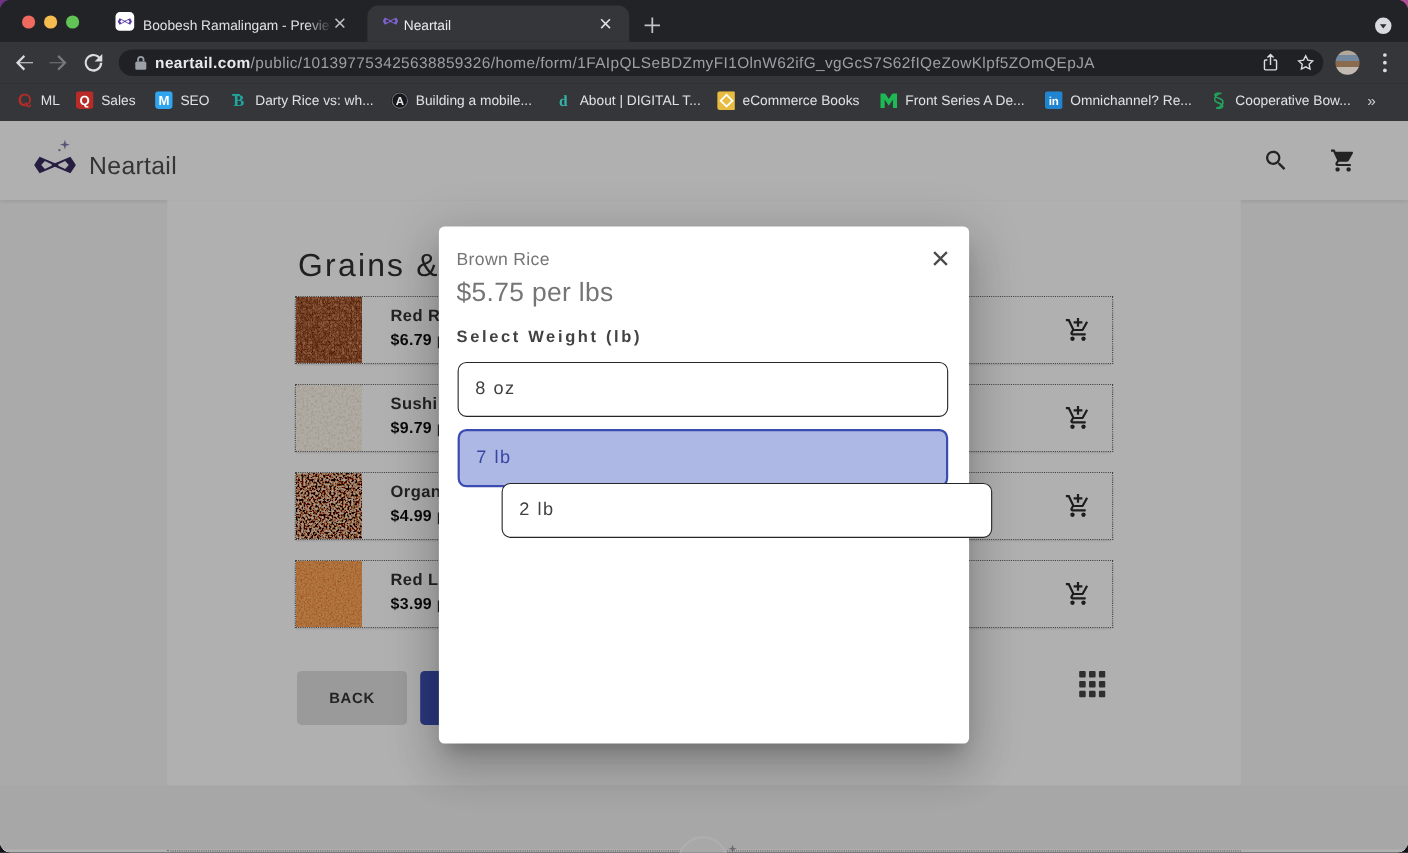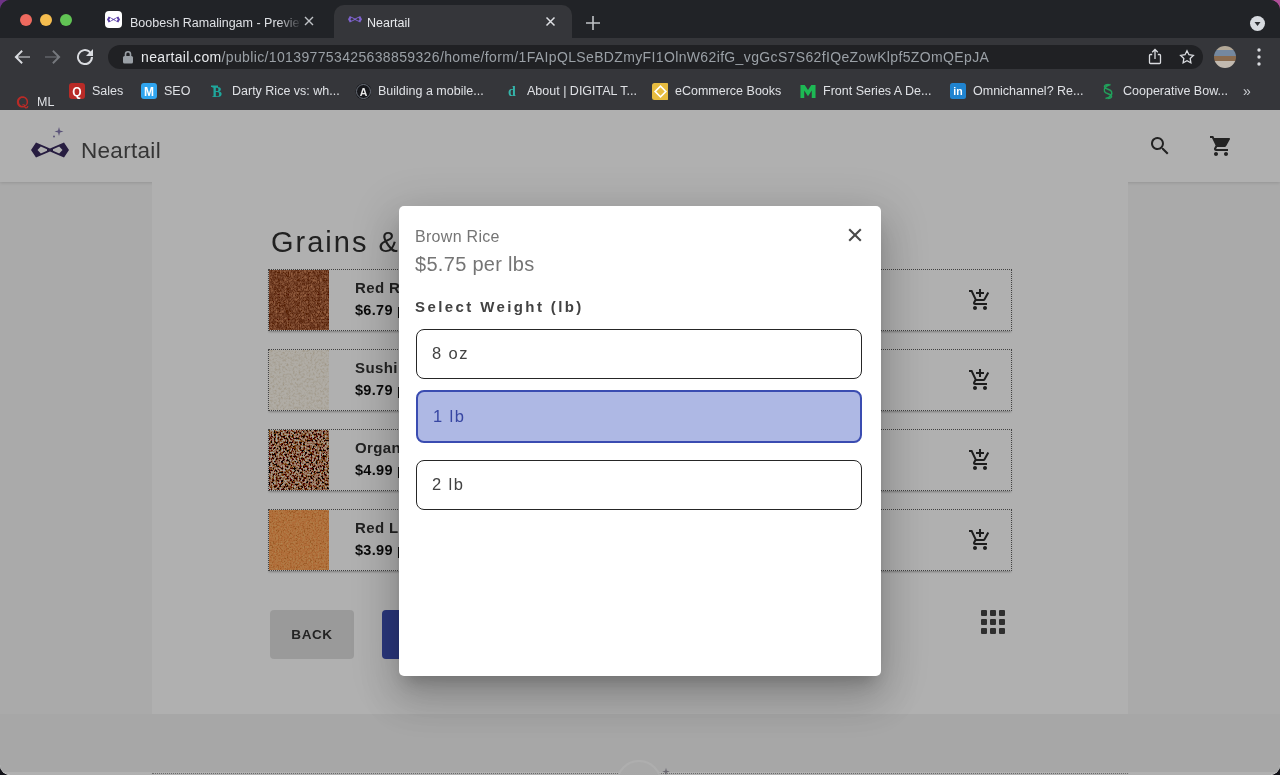--- a/index.html
+++ b/index.html
@@ -17,21 +17,21 @@
   #tab2 .title { position:absolute; left:33px; top:11px; font-size:12.5px; color:#e8eaed; }
   .tabx { position:absolute; width:16px; height:16px; }
   .tabx svg { display:block; }
   #newtab { position:absolute; left:585px; top:15px; width:16px; height:16px; }
   
   #toolbar { position:absolute; left:0; top:38px; width:1280px; height:38px; background:#35363a; }
   .navic { position:absolute; top:7px; width:24px; height:24px; }
   #omnibox { position:absolute; left:108px; top:7px; width:1095px; height:24px; border-radius:12px; background:#202124; }
   #omnibox .lock { position:absolute; left:14px; top:5px; }
   #omnibox .url { position:absolute; left:33px; top:4px; font-size:14px; letter-spacing:0.36px; color:#9aa0a6; white-space:nowrap; }
-  #omnibox .url b { color:#e8eaed; font-weight:normal; }
+  #omnibox .url b { color:#e8eaed; font-weight:bold; }
   
   #bookbar { position:absolute; left:0; top:76px; width:1280px; height:34px; background:#35363a; }
   .bm { position:absolute; top:0; height:30px; display:flex; align-items:center; }
   .bm .ic { width:16px; height:16px; margin-right:7px; flex:none; display:flex; align-items:center; justify-content:center; }
   .bm .lb { font-size:12.5px; color:#dfe1e5; white-space:nowrap; }
   
   #page { position:absolute; left:0; top:110px; width:1280px; height:665px; background:#f6f6f6; overflow:hidden; }
   #hdr { position:absolute; left:0; top:0; width:1280px; height:72px; background:#ffffff; box-shadow:0 1px 3px rgba(0,0,0,0.12); }
   #content { position:absolute; left:152px; top:72px; width:976px; height:532px; background:#ffffff; }
   #pagebottom { position:absolute; left:0; top:604px; width:1280px; height:61px; background:#f2f2f2; }
@@ -39,21 +39,21 @@
   .card .img { position:absolute; left:0px; top:0px; width:60px; height:60px; }
   .card .nm { position:absolute; left:86px; top:9px; font-size:15px; font-weight:bold; color:#333; letter-spacing:0.4px; }
   .card .pr { position:absolute; left:86px; top:32px; font-size:14.5px; font-weight:bold; color:#111; letter-spacing:0.3px; }
   .card .cart { position:absolute; right:18px; top:18px; width:25px; height:25px; }
   
   #scrim { position:absolute; left:0; top:110px; width:1280px; height:665px; background:rgba(0,0,0,0.31); }
   
   #modal { position:absolute; left:399px; top:206px; width:482px; height:470px; background:#fff; border-radius:5px;
            box-shadow:0 11px 15px -7px rgba(0,0,0,.2), 0 24px 38px 3px rgba(0,0,0,.14), 0 9px 46px 8px rgba(0,0,0,.12); }
   #modal .t1 { position:absolute; left:16px; top:22px; font-size:16px; color:#757575; letter-spacing:0.3px; }
-  #modal .t2 { position:absolute; left:16px; top:47px; font-size:20px; color:#757575; letter-spacing:0.3px; }
+  #modal .t2 { position:absolute; left:16px; top:47px; font-size:24px; color:#757575; letter-spacing:0.3px; }
   #modal .lbl { position:absolute; left:16px; top:92px; font-size:15px; font-weight:bold; color:#424242; letter-spacing:2.4px; }
   .opt { position:absolute; left:17px; width:446px; height:50px; border:1.6px solid #262626; border-radius:8px; background:#fff;
          font-size:16.5px; color:#424242; line-height:46px; padding-left:15px; letter-spacing:1.4px; }
   .opt.sel { border-width:2px; background:#aeb8e4; border-color:#3a4cb1; color:#3746a2; }
   #modal .x { position:absolute; left:449px; top:22px; width:24px; height:24px; }
 </style>
 </head>
 <body>
 <div id="win">
 
@@ -121,21 +121,21 @@
     <svg style="position:absolute; left:1251px; top:8px;" width="16" height="22" viewBox="0 0 16 22">
         <g fill="#dadce0">
           <circle cx="8" cy="4" r="1.7"></circle>
           <circle cx="8" cy="11" r="1.7"></circle>
           <circle cx="8" cy="18" r="1.7"></circle>
         </g>
       </svg>
   </div>
 
   <div id="bookbar">
-    <div class="bm" style="left:14px;margin-top:11px;">
+    <div class="bm" style="left:14px;">
         <span class="ic">
           <svg width="15" height="15" viewBox="0 0 24 24">
             <path d="M12 2C6.6 2 3 6 3 11c0 5 3.6 9 9 9 1 0 2-.1 2.8-.4.6 1 1.4 2.1 3 2.1 2.6 0 3.6-2.3 3.6-4h-2c0 .9-.4 1.9-1.5 1.9-.7 0-1.2-.5-1.7-1.3C18.8 16.8 21 14.2 21 11c0-5-3.6-9-9-9zm0 2.2c3.9 0 6.6 2.8 6.6 6.8 0 2.3-.9 4.1-2.4 5.2-.6-.9-1.4-1.6-2.8-1.6-1 0-1.8.4-2.3 1l1.2 1.2c.3-.3.6-.4 1-.4.6 0 1 .4 1.4 1-.5.2-1.1.2-1.7.2-3.9 0-6.6-2.8-6.6-6.8s2.7-6.6 6.6-6.6z" fill="#b92b27"></path>
           </svg>
         </span>
         <span class="lb">ML</span>
       </div>
     <div class="bm" style="left:69px;">
         <span class="ic">
           <svg width="16" height="16">
@@ -294,21 +294,21 @@
               <feColorMatrix type="matrix" values="1.3 0 0 0 0.42  0.50 0 0 0 0.108  0.22 0 0 0 -0.017  0 0 0 0 1"></feColorMatrix>
             </filter>
             <rect width="60" height="60" filter="url(#tf4)"></rect>
           </svg></div>
       <div class="nm">Red Lentils</div>
         <div class="pr">$3.99 per lbs</div>
       <div class="cart"><svg width="24" height="24" viewBox="0 0 24 24">
             <path d="M11 9h2V6h3V4h-3V1h-2v3H8v2h3v3zm-4 9c-1.1 0-1.99.9-1.99 2S5.9 22 7 22s2-.9 2-2-.9-2-2-2zm10 0c-1.1 0-1.99.9-1.99 2s.89 2 1.99 2 2-.9 2-2-.9-2-2-2zm-9.83-3.25l.03-.12.9-1.63h7.45c.75 0 1.41-.41 1.75-1.03l3.86-7.01L19.42 4h-.01l-1.1 2-2.76 5H8.53l-.13-.27L6.16 6l-.95-2-.94-2H1v2h2l3.6 7.59-1.35 2.45c-.16.28-.25.61-.25.96 0 1.1.9 2 2 2h12v-2H7.42c-.13 0-.25-.11-.25-.25z" fill="#2b2b2b"></path>
           </svg></div>
     </div>
-    <div style="position:absolute; left:270px; top:500px; width:84px; height:49px; background:#e0e0e0; border-radius:4px; text-align:center; line-height:49px; font-size:13.5px; font-weight:bold; color:#333; letter-spacing:0.6px;">BACK</div>
+    <div style="position:absolute; left:270px; top:500px; width:100px; height:49px; background:#e0e0e0; border-radius:4px; text-align:center; line-height:49px; font-size:13.5px; font-weight:bold; color:#333; letter-spacing:0.6px;">BACK</div>
     <div style="position:absolute; left:382px; top:500px; width:100px; height:49px; background:#3f51b5; border-radius:4px;"></div>
     <svg style="position:absolute; left:981px; top:500px;" width="24" height="24" viewBox="0 0 24 24">
         <g fill="#444">
           <rect rx="1" x="0" y="0" width="6" height="6"></rect>
           <rect rx="1" x="9" y="0" width="6" height="6"></rect>
           <rect rx="1" x="18" y="0" width="6" height="6"></rect>
           <rect rx="1" x="0" y="9" width="6" height="6"></rect>
           <rect rx="1" x="9" y="9" width="6" height="6"></rect>
           <rect rx="1" x="18" y="9" width="6" height="6"></rect>
           <rect rx="1" x="0" y="18" width="6" height="6"></rect>
@@ -327,16 +327,16 @@
   <div id="scrim"></div>
 
   <div id="modal">
     <div class="t1">Brown Rice</div>
     <div class="t2">$5.75 per lbs</div>
     <div class="lbl">Select Weight (lb)</div>
     <div class="x"><svg width="14" height="14" viewBox="0 0 14 14">
           <path d="M1.2 1.2 L12.8 12.8 M12.8 1.2 L1.2 12.8" stroke="#4a4a4a" stroke-width="2.1"></path>
         </svg></div>
     <div class="opt" style="top:123px;">8 oz</div>
-    <div class="opt sel" style="top:184px; height:53px; line-height:49px;">1 lb</div>
-    <div class="opt" style="top:254px;">2 lb</div>
+    <div class="opt sel" style="top:184px; height:53px; line-height:49px;">7 lb</div>
+    <div class="opt" style="top:233px;margin-left:40px;">2 lb</div>
   </div>
 </div>
 
 </body></html>

